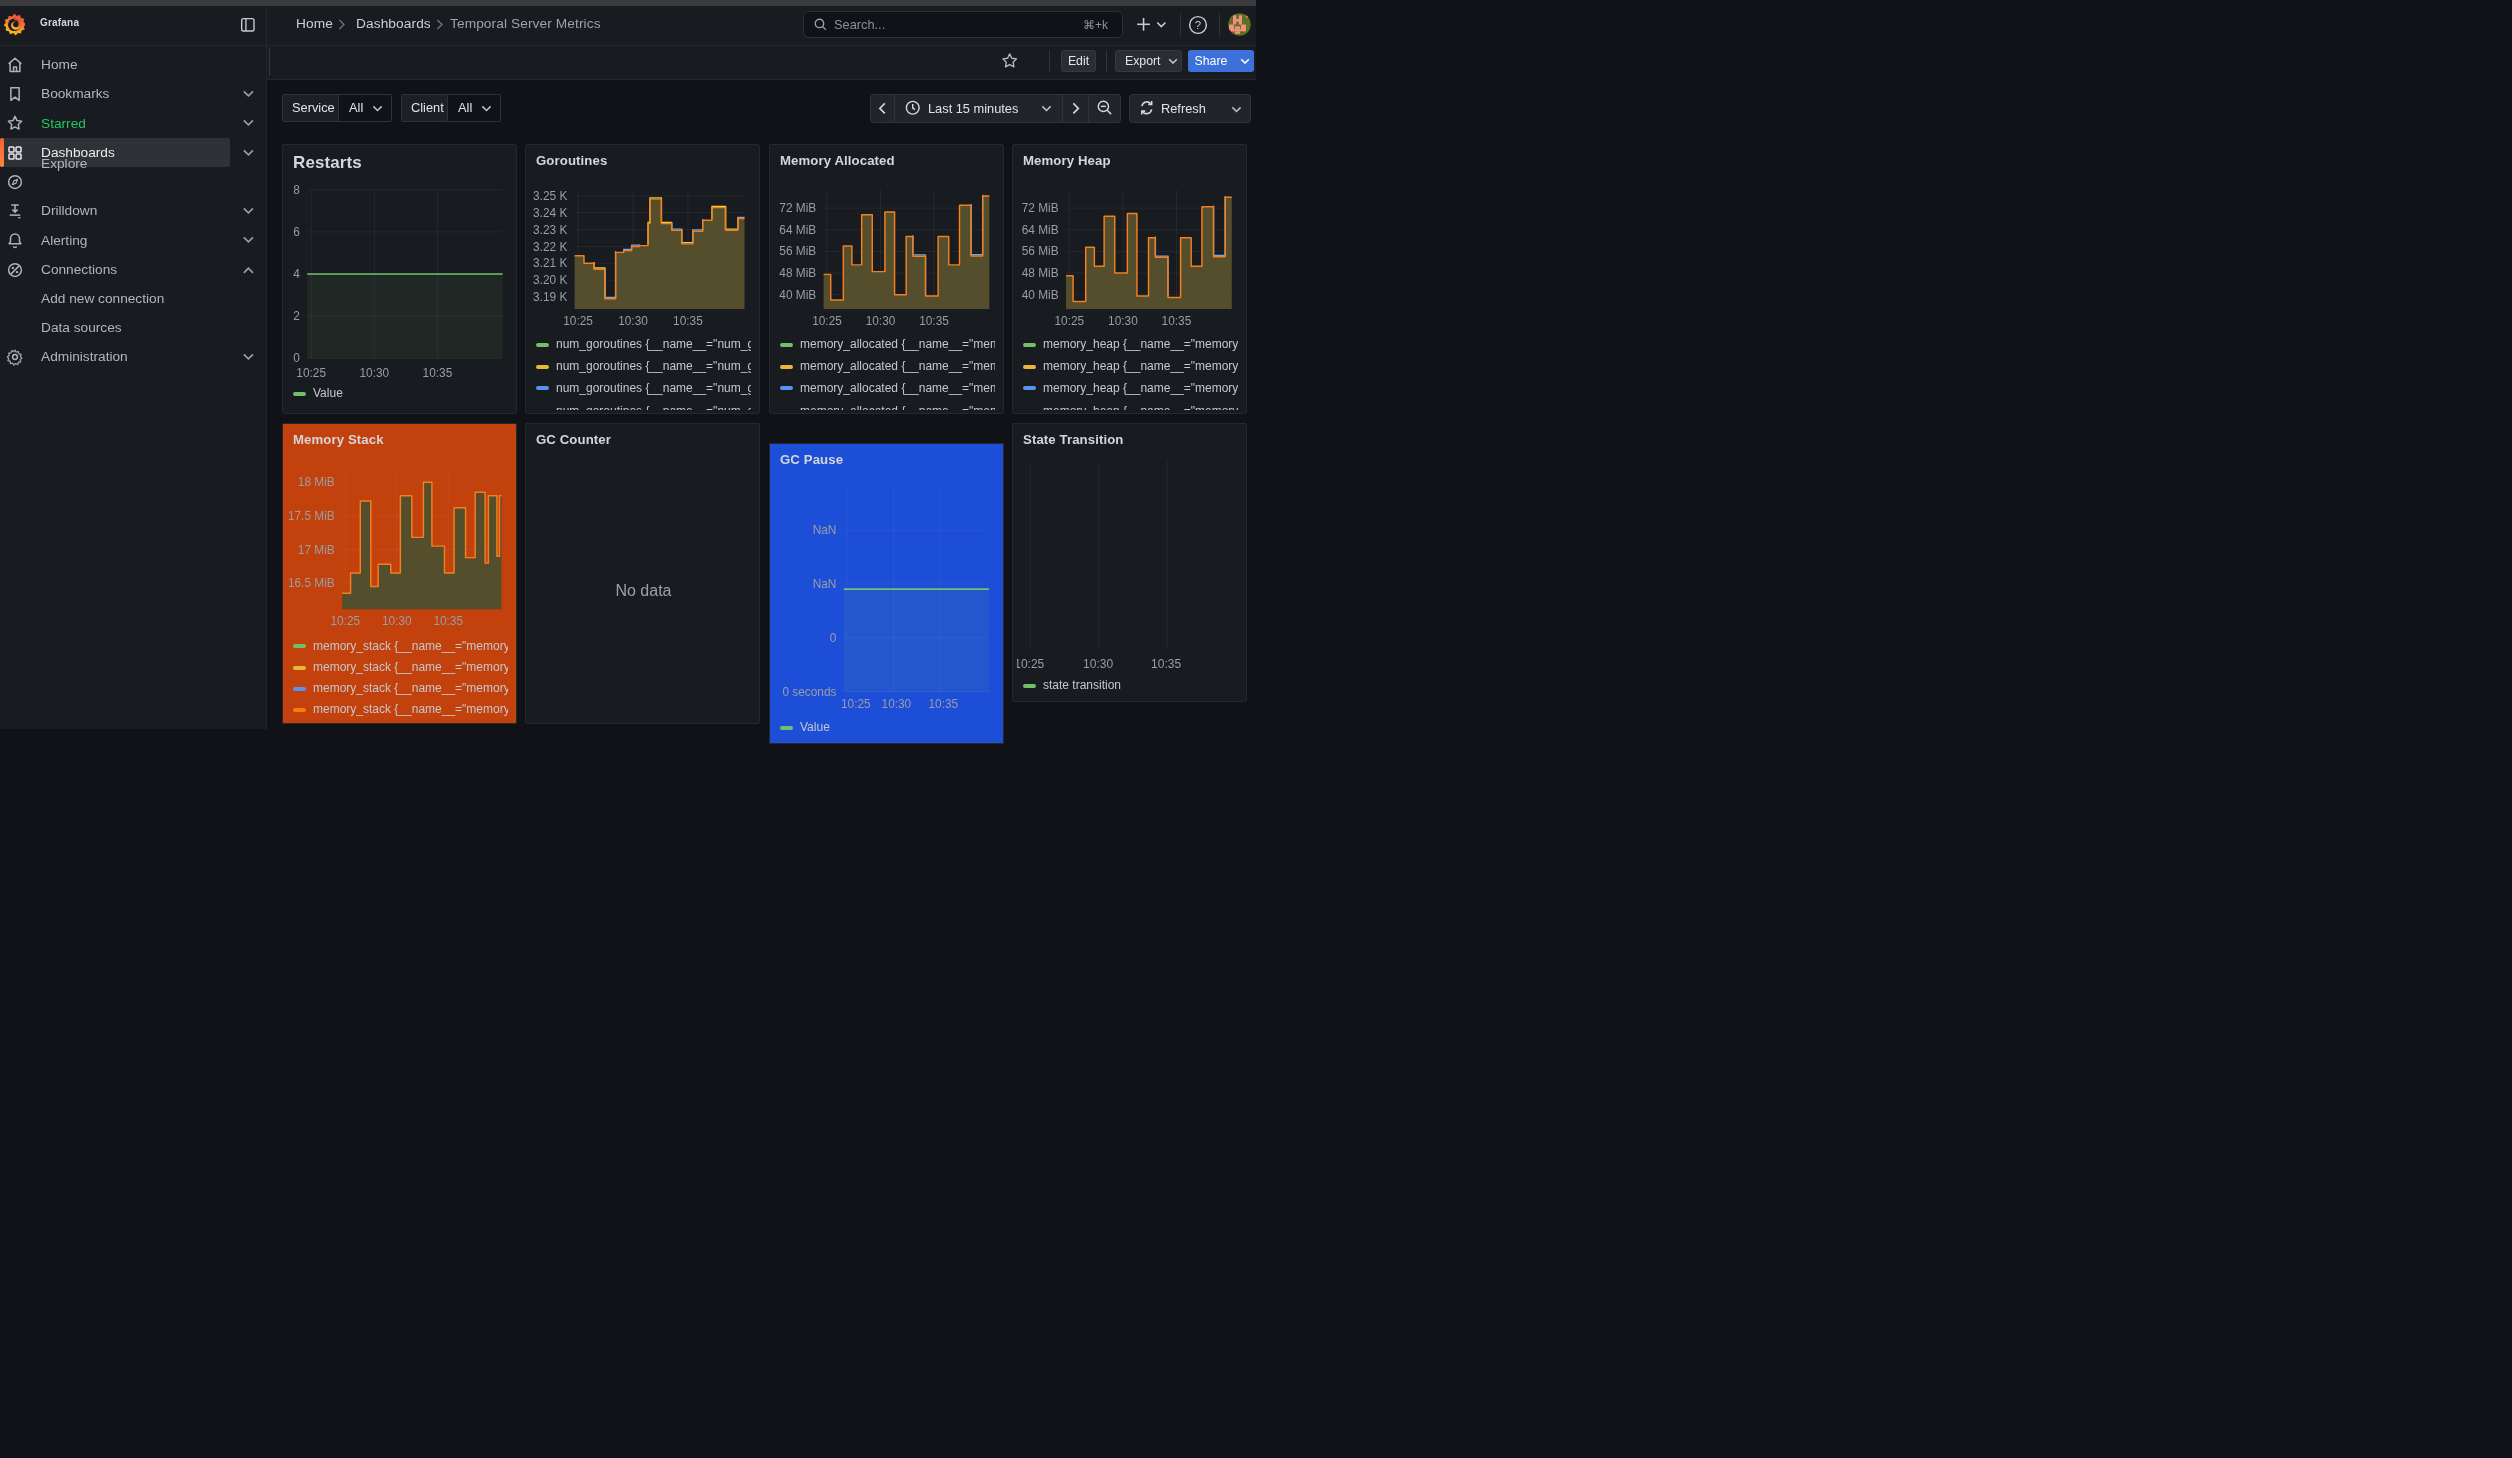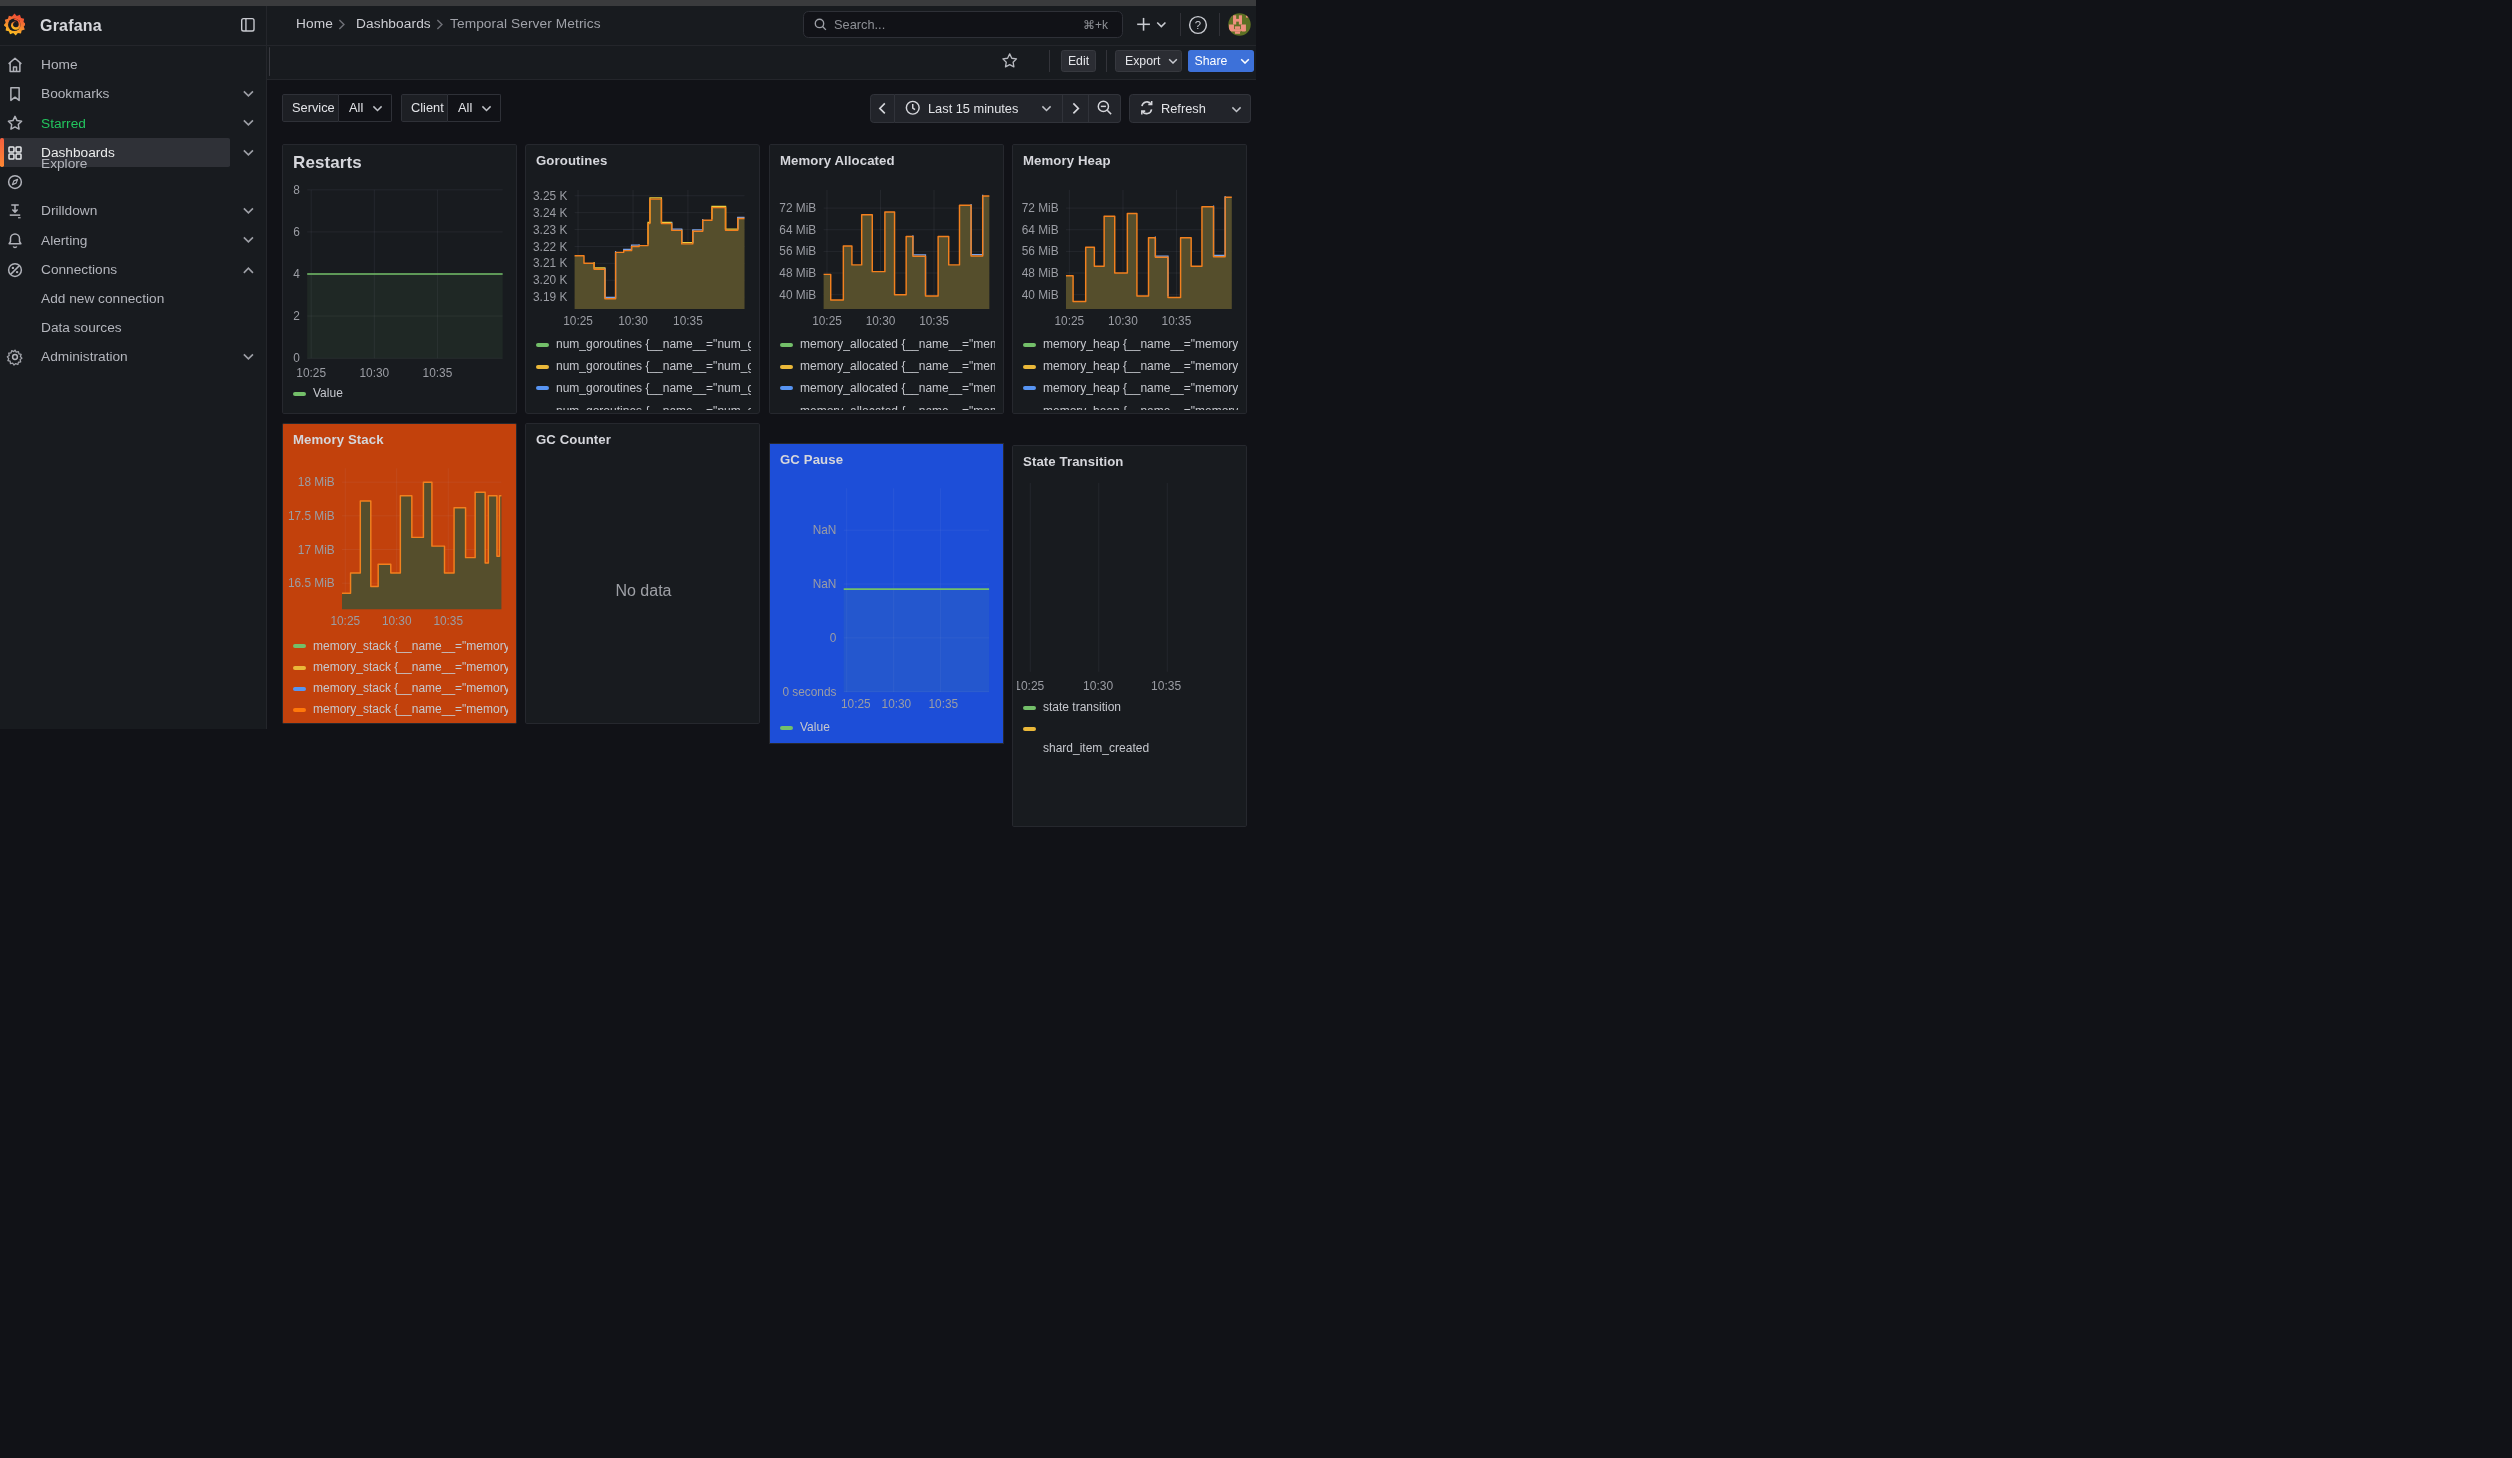--- a/index.html
+++ b/index.html
@@ -15,21 +15,21 @@
       <linearGradient id="glg" x1="0.3" y1="1" x2="0.7" y2="0">
 <stop offset="0" stop-color="#fbc81c"></stop>
         <stop offset="0.5" stop-color="#f58231"></stop>
         <stop offset="1" stop-color="#ef4035"></stop>
       </linearGradient>
     </defs>
 <path d="M50 2 L61 13 L76 8 L81 23 L96 27 L93 42 L105 52 L94 63 L99 78 L84 82 L81 97 L66 94 L56 106 L44 95 L29 100 L23 86 L8 83 L10 67 L-2 57 L8 46 L4 31 L19 27 L23 12 L38 16 Z" fill="url(#glg)"></path>
 <circle cx="49" cy="55" r="30" fill="#181b1f"></circle>
 <path d="M49 25 a30 30 0 0 1 30 30 a23 23 0 0 1 -46 2 a17.5 17.5 0 0 1 32 -9.5 a12 12 0 0 0 -22 6 a13.5 13.5 0 0 0 27 -1 a21 21 0 0 0 -21 -20.5 z" fill="url(#glg)"></path>
 </svg>
-<div style="left:40px;top:17px;font-size:16px;font-weight:600;color:#d5d6db;letter-spacing:0.2px;">Grafana</div>
+<div style="left:40px;top:17px;font-size:10px;font-weight:600;color:#d5d6db;letter-spacing:0.2px;">Grafana</div>
 <svg width="13.7" height="13.7" viewBox="0 0 15 15" style="position:absolute;left:241px;top:18px;">
 <rect x="0.75" y="0.75" width="13.5" height="13.5" rx="2" fill="none" stroke="#c9cbd1" stroke-width="1.5"></rect>
 <line x1="5.4" y1="0.75" x2="5.4" y2="14.25" stroke="#c9cbd1" stroke-width="1.5"></line>
 </svg>
 <div style="left:296px;top:16.4px;font-size:13.7px;letter-spacing:0.1px;color:#cdced4;">Home</div>
 <svg width="7.3" height="11" viewBox="0 0 8 12" style="position:absolute;left:338px;top:18.5px;">
     <path d="M1.5 1 L6.5 6 L1.5 11" stroke="#6e7076" stroke-width="1.6" fill="none"></path>
   </svg>
 <div style="left:356px;top:16.4px;font-size:13.7px;letter-spacing:0.1px;color:#cdced4;">Dashboards</div>
 <svg width="7.3" height="11" viewBox="0 0 8 12" style="position:absolute;left:436px;top:18.5px;">
@@ -400,21 +400,21 @@
       <text x="72.66999999999996" y="158.0" font-size="13" fill="#9b9da4" text-anchor="end">NaN</text>
       <text x="72.66999999999996" y="217.0" font-size="13" fill="#9b9da4" text-anchor="end">0</text>
       <text x="72.66999999999996" y="276.0" font-size="13" fill="#9b9da4" text-anchor="end">0 seconds</text>
       <text x="93.9" y="289.0" font-size="13" fill="#9b9da4" text-anchor="middle">10:25</text>
       <text x="138.4" y="289.0" font-size="13" fill="#9b9da4" text-anchor="middle">10:30</text>
       <text x="189.9" y="289.0" font-size="13" fill="#9b9da4" text-anchor="middle">10:35</text>
     </svg>
     <div style="left:10px;top:282px;width:12.8px;height:4.1px;border-radius:2.3px;background:#73bf69;"></div>
     <div style="left:30px;top:276px;width:195px;height:15.5px;overflow:hidden;white-space:nowrap;font-size:12px;color:#c6c8ce;">Value</div>
   </div>
-<div style="position:absolute;left:1012px;top:445px;width:235px;height:382px;background:#181b1f;border:0.9px solid #26282e;border-radius:1.8px;overflow:hidden;">
+<div style="position:absolute;left:1012px;top:423px;width:235px;height:279px;background:#181b1f;border:0.9px solid #26282e;border-radius:1.8px;overflow:hidden;">
     <div style="position:absolute;left:10px;top:8.2px;font-size:13.2px;font-weight:600;color:#d5d6db;letter-spacing:0.1px;">State Transition</div>
     <svg width="235" height="301" viewBox="0 0 257.33 330.0" style="position:absolute;left:0;top:0;">
       <line x1="18.8" x2="18.8" y1="40.5" y2="247.5" stroke="rgba(204,204,220,0.08)" stroke-width="1"></line>
       <line x1="93.9" x2="93.9" y1="40.5" y2="247.5" stroke="rgba(204,204,220,0.08)" stroke-width="1"></line>
       <line x1="169.0" x2="169.0" y1="40.5" y2="247.5" stroke="rgba(204,204,220,0.08)" stroke-width="1"></line>
     </svg>
     <div style="left:4.1px;top:233px;width:228px;height:15.5px;overflow:hidden;">
       <span style="position:absolute;left:-2.9px;top:0;font-size:12px;color:#9b9da4;">10:25</span>
       <span style="position:absolute;left:66px;top:0;font-size:12px;color:#9b9da4;">10:30</span>
       <span style="position:absolute;left:134px;top:0;font-size:12px;color:#9b9da4;">10:35</span>

